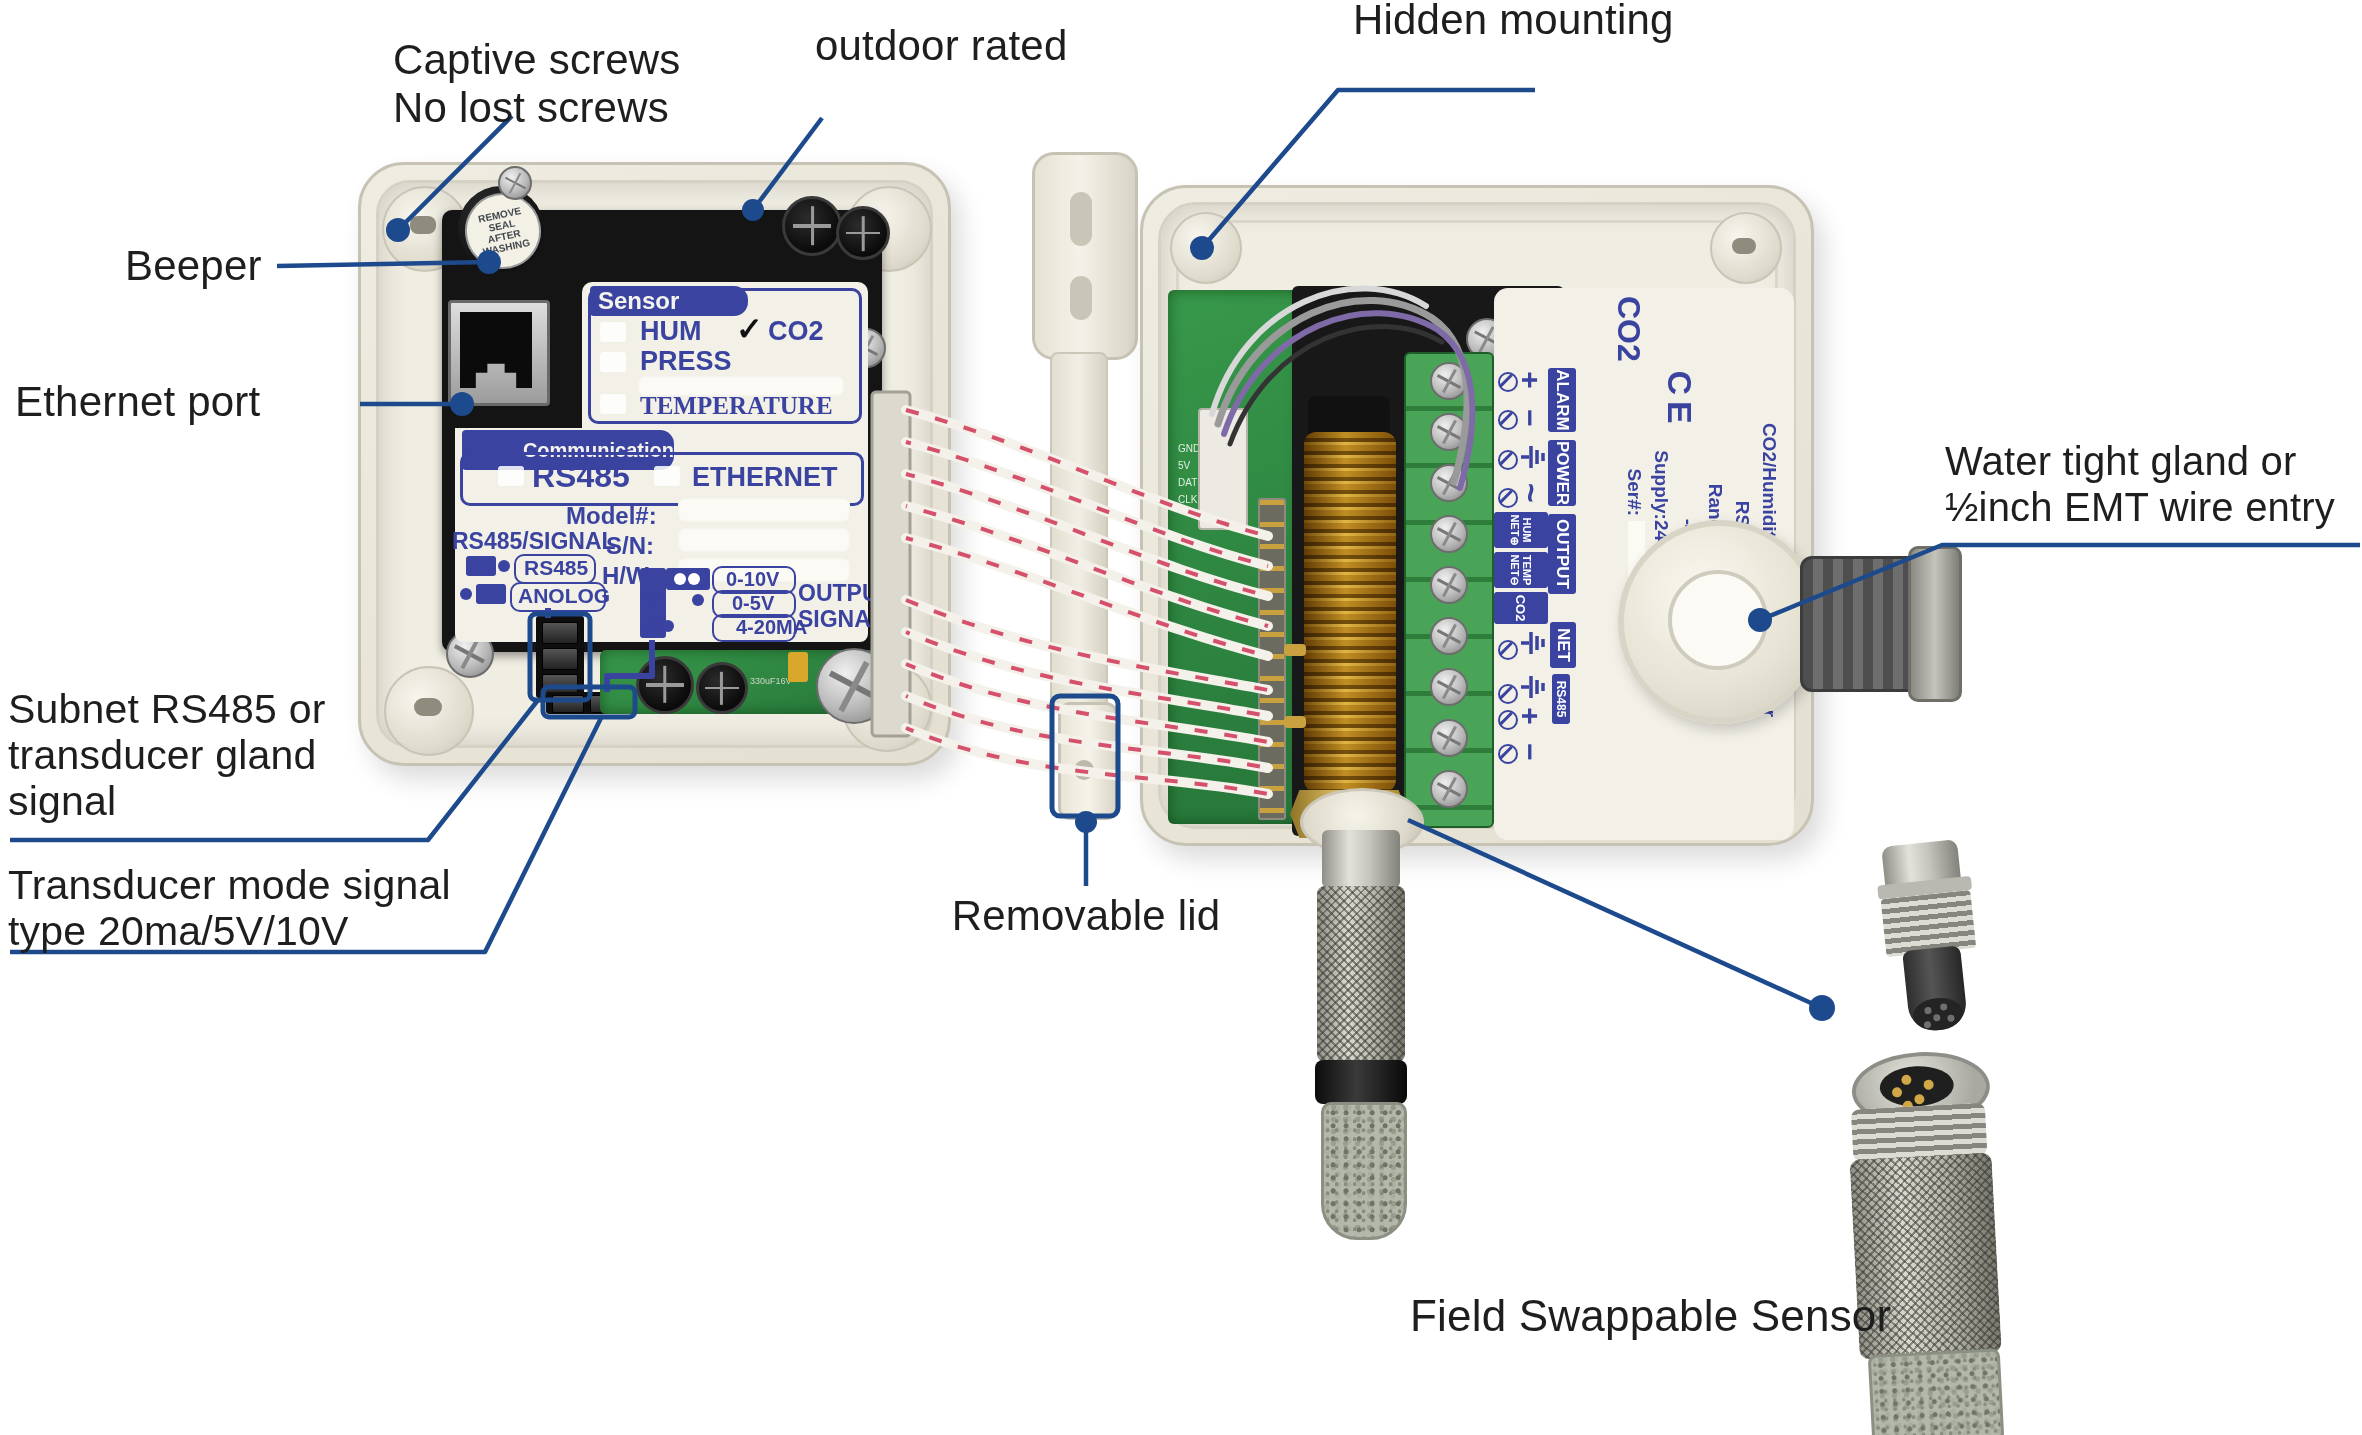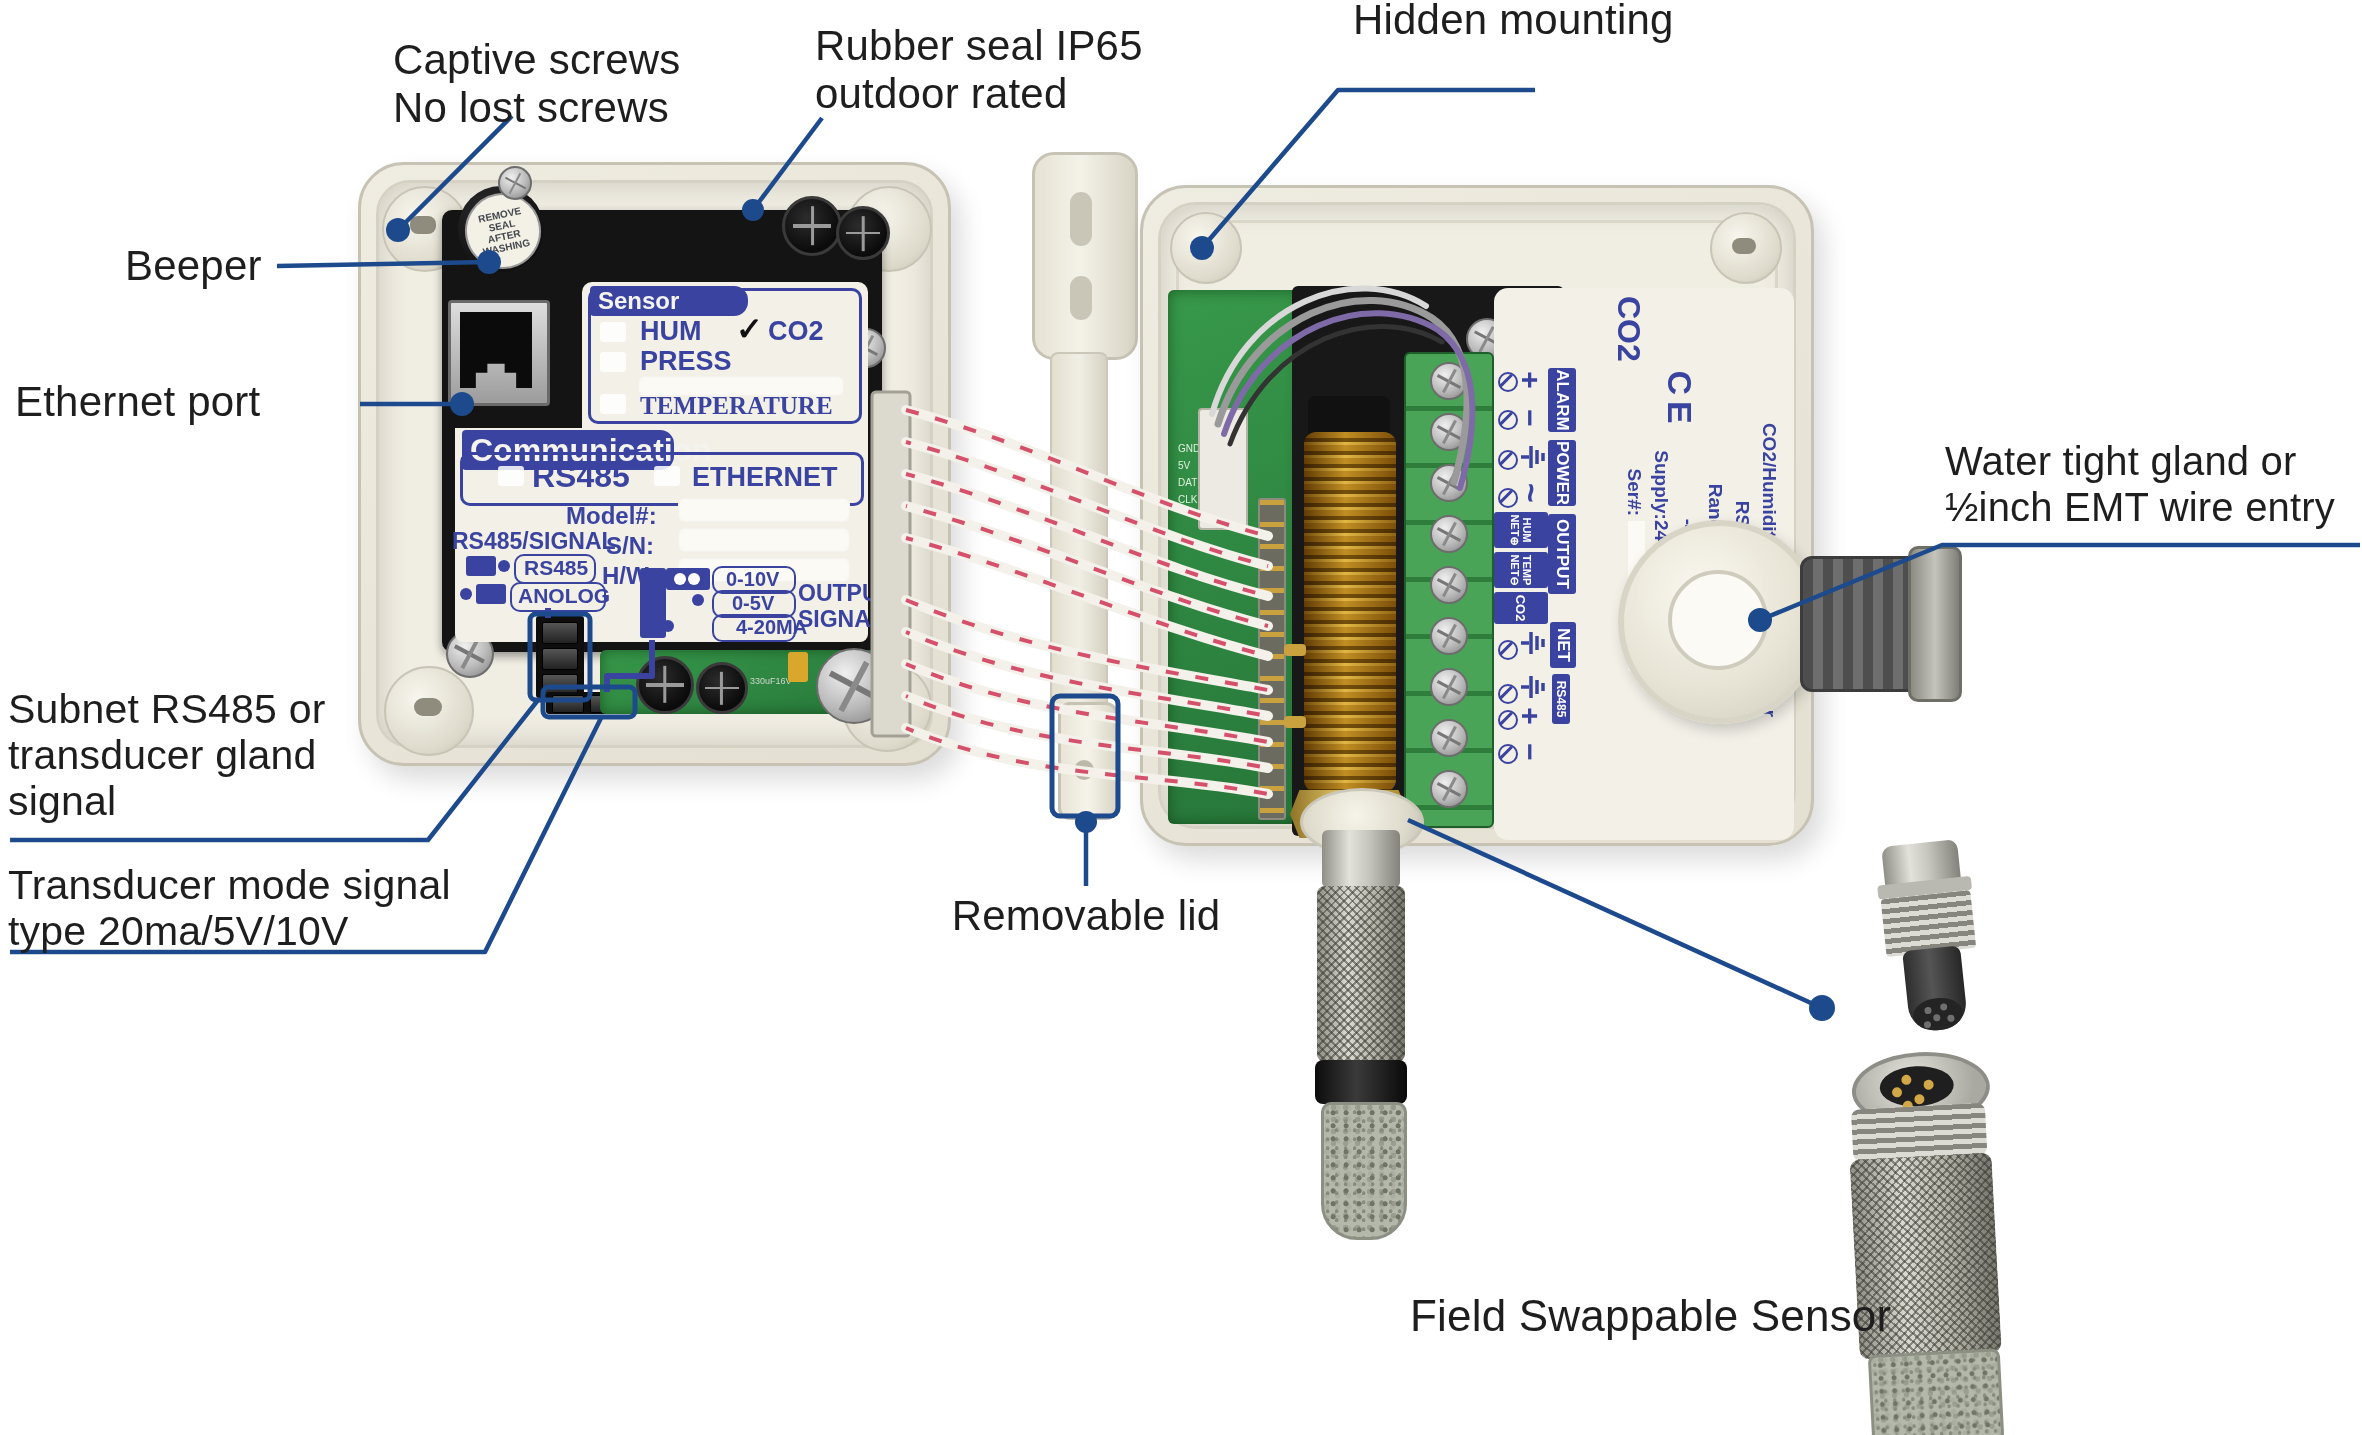--- a/index.html
+++ b/index.html
@@ -114,21 +114,21 @@
   <div class="chk" style="left:600px;top:322px;width:26px;height:20px;"></div>
   <div class="ltxt" style="left:640px;top:316px;font-size:27px;">HUM</div>
   <div class="abs" style="left:736px;top:310px;font-size:32px;font-weight:bold;color:#111;">✓</div>
   <div class="ltxt" style="left:768px;top:316px;font-size:27px;">CO2</div>
   <div class="chk" style="left:600px;top:352px;width:26px;height:20px;"></div>
   <div class="ltxt" style="left:640px;top:346px;font-size:27px;">PRESS</div>
   <div class="strip" style="left:638px;top:376px;width:206px;height:20px;"></div>
   <div class="chk" style="left:600px;top:394px;width:26px;height:20px;"></div>
   <div class="ltxt" style="left:640px;top:392px;font-size:25px;font-family:Liberation Serif, serif;">TEMPERATURE</div>
 
-  <div class="bluebox" style="left:462px;top:430px;width:204px;height:40px;font-size:32px;">
+  <div class="bluebox" style="left:462px;top:430px;width:204px;height:40px;font-size:20px;justify-content:flex-end;">
     <span>Communication</span>
     </div>
   <div class="outline" style="left:460px;top:452px;width:398px;height:48px;"></div>
   <div class="chk" style="left:498px;top:466px;width:26px;height:20px;"></div>
   <div class="ltxt" style="left:532px;top:458px;font-size:32px;">RS485</div>
   <div class="chk" style="left:654px;top:466px;width:26px;height:20px;"></div>
   <div class="ltxt" style="left:692px;top:462px;font-size:27px;">ETHERNET</div>
 
   <div class="ltxt" style="left:566px;top:502px;font-size:24px;">Model#:</div>
   <div class="strip" style="left:678px;top:498px;width:172px;height:24px;"></div>
@@ -408,21 +408,20 @@
       <circle cx="1086" cy="822" r="11"></circle>
       <circle cx="1822" cy="1008" r="13"></circle>
     </g>
   </svg>
 
   <div class="ann txt" style="left:393px;top:36px;">
     <div>Captive screws</div>
     <div>No lost screws</div>
   </div>
   <div class="ann txt" style="left:815px;top:22px;">
-    <div>Rubber seal IP65</div>
     <div>outdoor rated</div>
   </div>
   <div class="ann txt" style="left:1353px;top:-4px;">
     <div>Hidden mounting</div>
   </div>
   <div class="ann txt" style="left:125px;top:242px;">Beeper</div>
   <div class="ann txt" style="left:15px;top:378px;">Ethernet port</div>
   <div class="ann txt" style="left:1945px;top:438px;font-size:40px;line-height:46px;">
     <div>Water tight gland or</div>
     <div>½inch EMT wire entry</div>

